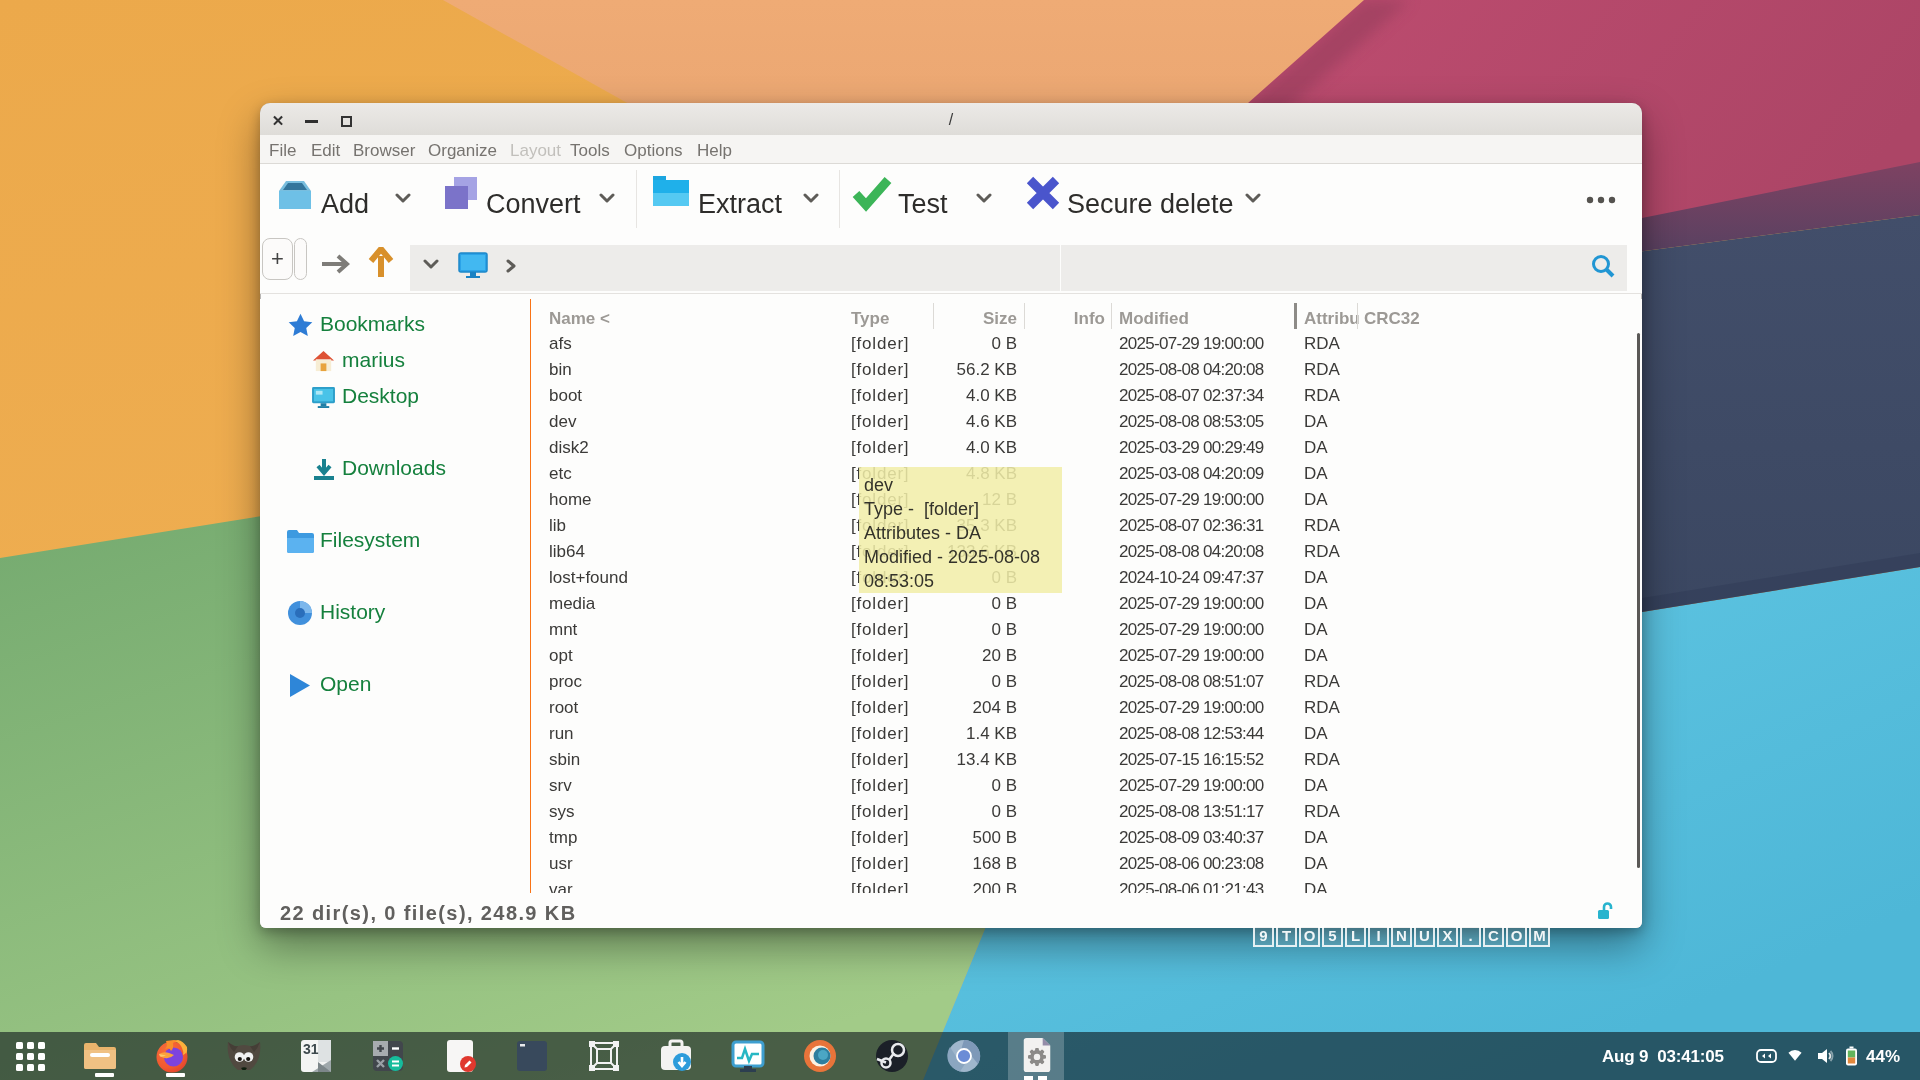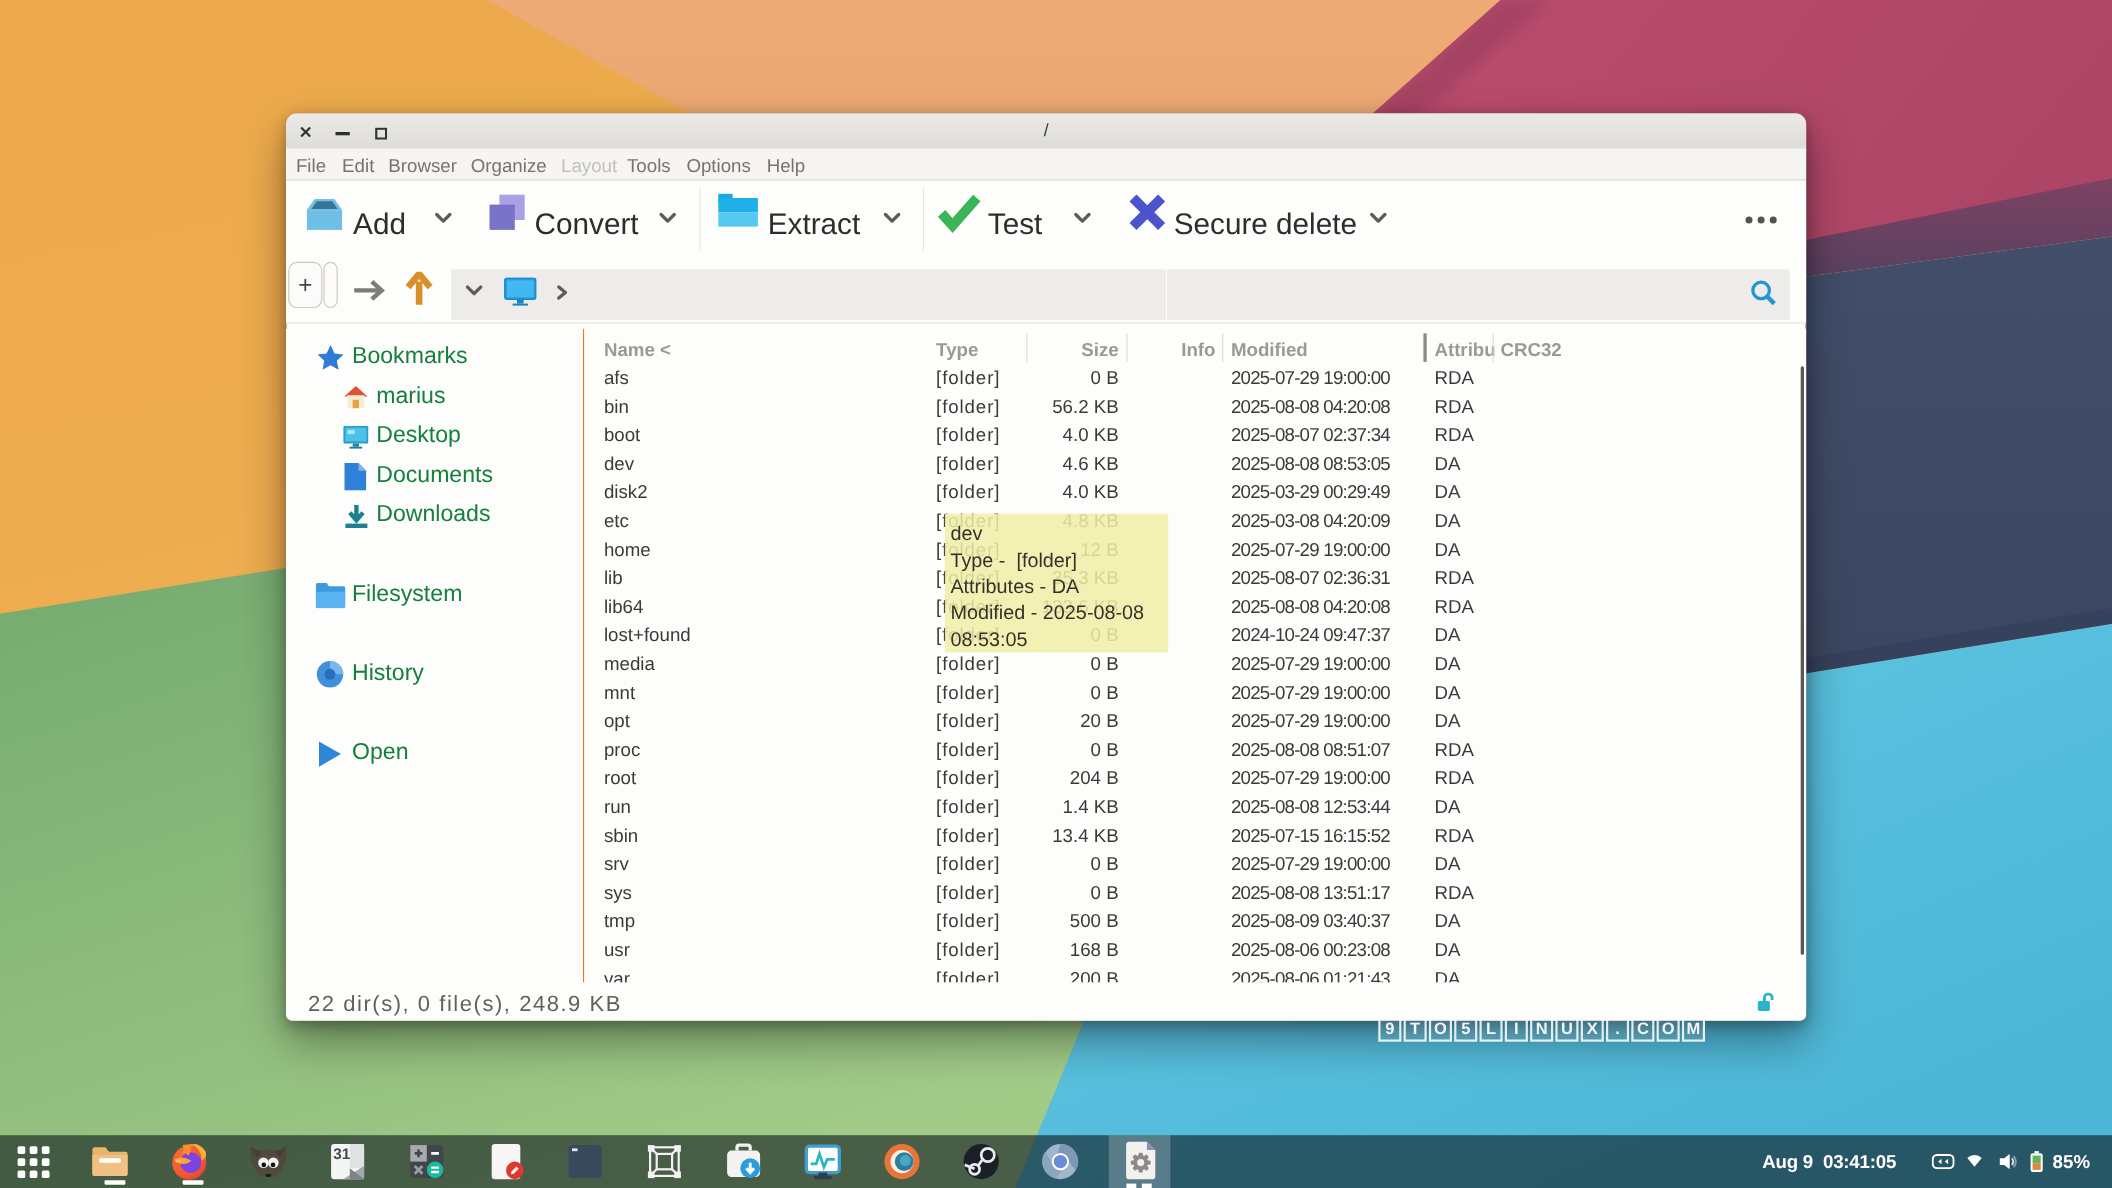--- a/index.html
+++ b/index.html
@@ -38,21 +38,21 @@
   #filelist { position:absolute; left:270px; top:196px; right:0; bottom:35px; background:#FDFDFC; border-left:1px solid #f97316; }
   .hdr { position:absolute; top:10px; font-size:17px; color:#9C9995; font-weight:bold; }
   .hsep { position:absolute; top:4px; height:26px; width:1px; background:#DCDAD6; }
   .row { position:absolute; height:26px; line-height:26px; font-size:17px; color:#3B3A38; white-space:nowrap; }
   .c-name { position:absolute; left:18px;text-align:right; }
   .c-type { position:absolute; left:320px; letter-spacing:0.8px; }
   .c-size { position:absolute; left:360px; width:126px; text-align:right; }
   .c-mod  { position:absolute; left:588px; letter-spacing:-0.7px; }
   .c-attr { position:absolute; left:773px; }
 
-  #statusbar { position:absolute; left:0; bottom:0; width:100%; height:35px; background:#FDFDFC; }
+  #statusbar { position:absolute; left:0; bottom:0; width:100%; height:35px; background:#FDFDFC;font-weight:bold; }
   #statusbar .stext { position:absolute; left:20px; top:9px; font-size:20px; color:#61605E; letter-spacing:1.4px; }
 
   
   #tooltip { position:absolute; left:859px; top:467px; width:203px; height:126px;
              background:rgba(241,238,168,0.86); font-size:18px; color:#33322A; line-height:24px;
              padding:6px 0 0 5px; z-index:30; }
 
   
   #wm { position:absolute; left:1253px; top:925px; z-index:40; display:flex; }
   #wm span { display:inline-block; border:2px solid rgba(255,255,255,0.85); color:rgba(255,255,255,0.92);
@@ -239,27 +239,20 @@
       <div class="abs" style="left:0; top:80px; width:270px; height:36px;">
           <svg class="abs" style="left:52px; top:8px" width="23" height="21" viewBox="0 0 24 22">
             <rect x="0" y="0" width="24" height="17" rx="1.5" fill="#2D9EC9"></rect>
             <rect x="2" y="2" width="20" height="13" fill="#49C3E8"></rect>
             <rect x="4" y="4" width="7" height="4" fill="#AEE7F5"></rect>
             <rect x="9" y="17" width="6" height="3" fill="#1F7FA6"></rect>
             <rect x="6" y="20" width="12" height="2" fill="#1F7FA6"></rect>
           </svg>
           <span class="side-item" style="left:82px; top:5px;">Desktop</span>
         </div>
-      <div class="abs" style="left:0; top:116px; width:270px; height:36px;">
-          <svg class="abs" style="left:53px; top:6px" width="20" height="25" viewBox="0 0 20 25">
-            <path d="M0,0 L13,0 L20,7 L20,25 L0,25 Z" fill="#2F80D9"></path>
-            <path d="M13,0 L20,7 L13,7 Z" fill="#7FB3EC"></path>
-          </svg>
-          <span class="side-item" style="left:82px; top:5px;">Documents</span>
-        </div>
       <div class="abs" style="left:0; top:152px; width:270px; height:36px;">
           <svg class="abs" style="left:53px; top:8px" width="22" height="22" viewBox="0 0 22 22">
             <path d="M11,0 L11,12 M5,7 L11,14 L17,7" fill="none" stroke="#19818F" stroke-width="4"></path>
             <rect x="1" y="17" width="20" height="4" fill="#19818F"></rect>
           </svg>
           <span class="side-item" style="left:82px; top:5px;">Downloads</span>
         </div>
       <div class="abs" style="left:0; top:224px; width:270px; height:36px;">
           <svg class="abs" style="left:27px; top:7px" width="27" height="23" viewBox="0 0 27 23">
             <path d="M0,2 Q0,0 2,0 L10,0 L12,3 L25,3 Q27,3 27,5 L27,21 Q27,23 25,23 L2,23 Q0,23 0,21 Z" fill="#3D9AE0"></path>
@@ -625,15 +618,15 @@
       <polygon points="2,6 6,6 11,2 11,16 6,12 2,12" fill="#FFFFFF"></polygon>
       <path d="M13,6 A4.5,4.5 0 0 1 13,12" fill="none" stroke="#E6E6E6" stroke-width="1.8"></path>
       <path d="M14.5,4 A7,7 0 0 1 14.5,14" fill="none" stroke="rgba(255,255,255,0.45)" stroke-width="1.8"></path>
     </svg>
     <svg class="abs" style="left:1845px; top:14px" width="13" height="20" viewBox="0 0 13 20">
       <rect x="4.5" y="0.5" width="4" height="2" fill="#FFFFFF"></rect>
       <rect x="1" y="2.5" width="11" height="17" rx="2" fill="#FFFFFF"></rect>
       <rect x="2.8" y="4.5" width="7.4" height="7" fill="#63B55C"></rect>
       <rect x="2.8" y="11.5" width="7.4" height="6" fill="#E2883B"></rect>
     </svg>
-    <div id="battpct">85%</div>
+    <div id="battpct">44%</div>
   </div>
 </div>
 
 </body></html>

